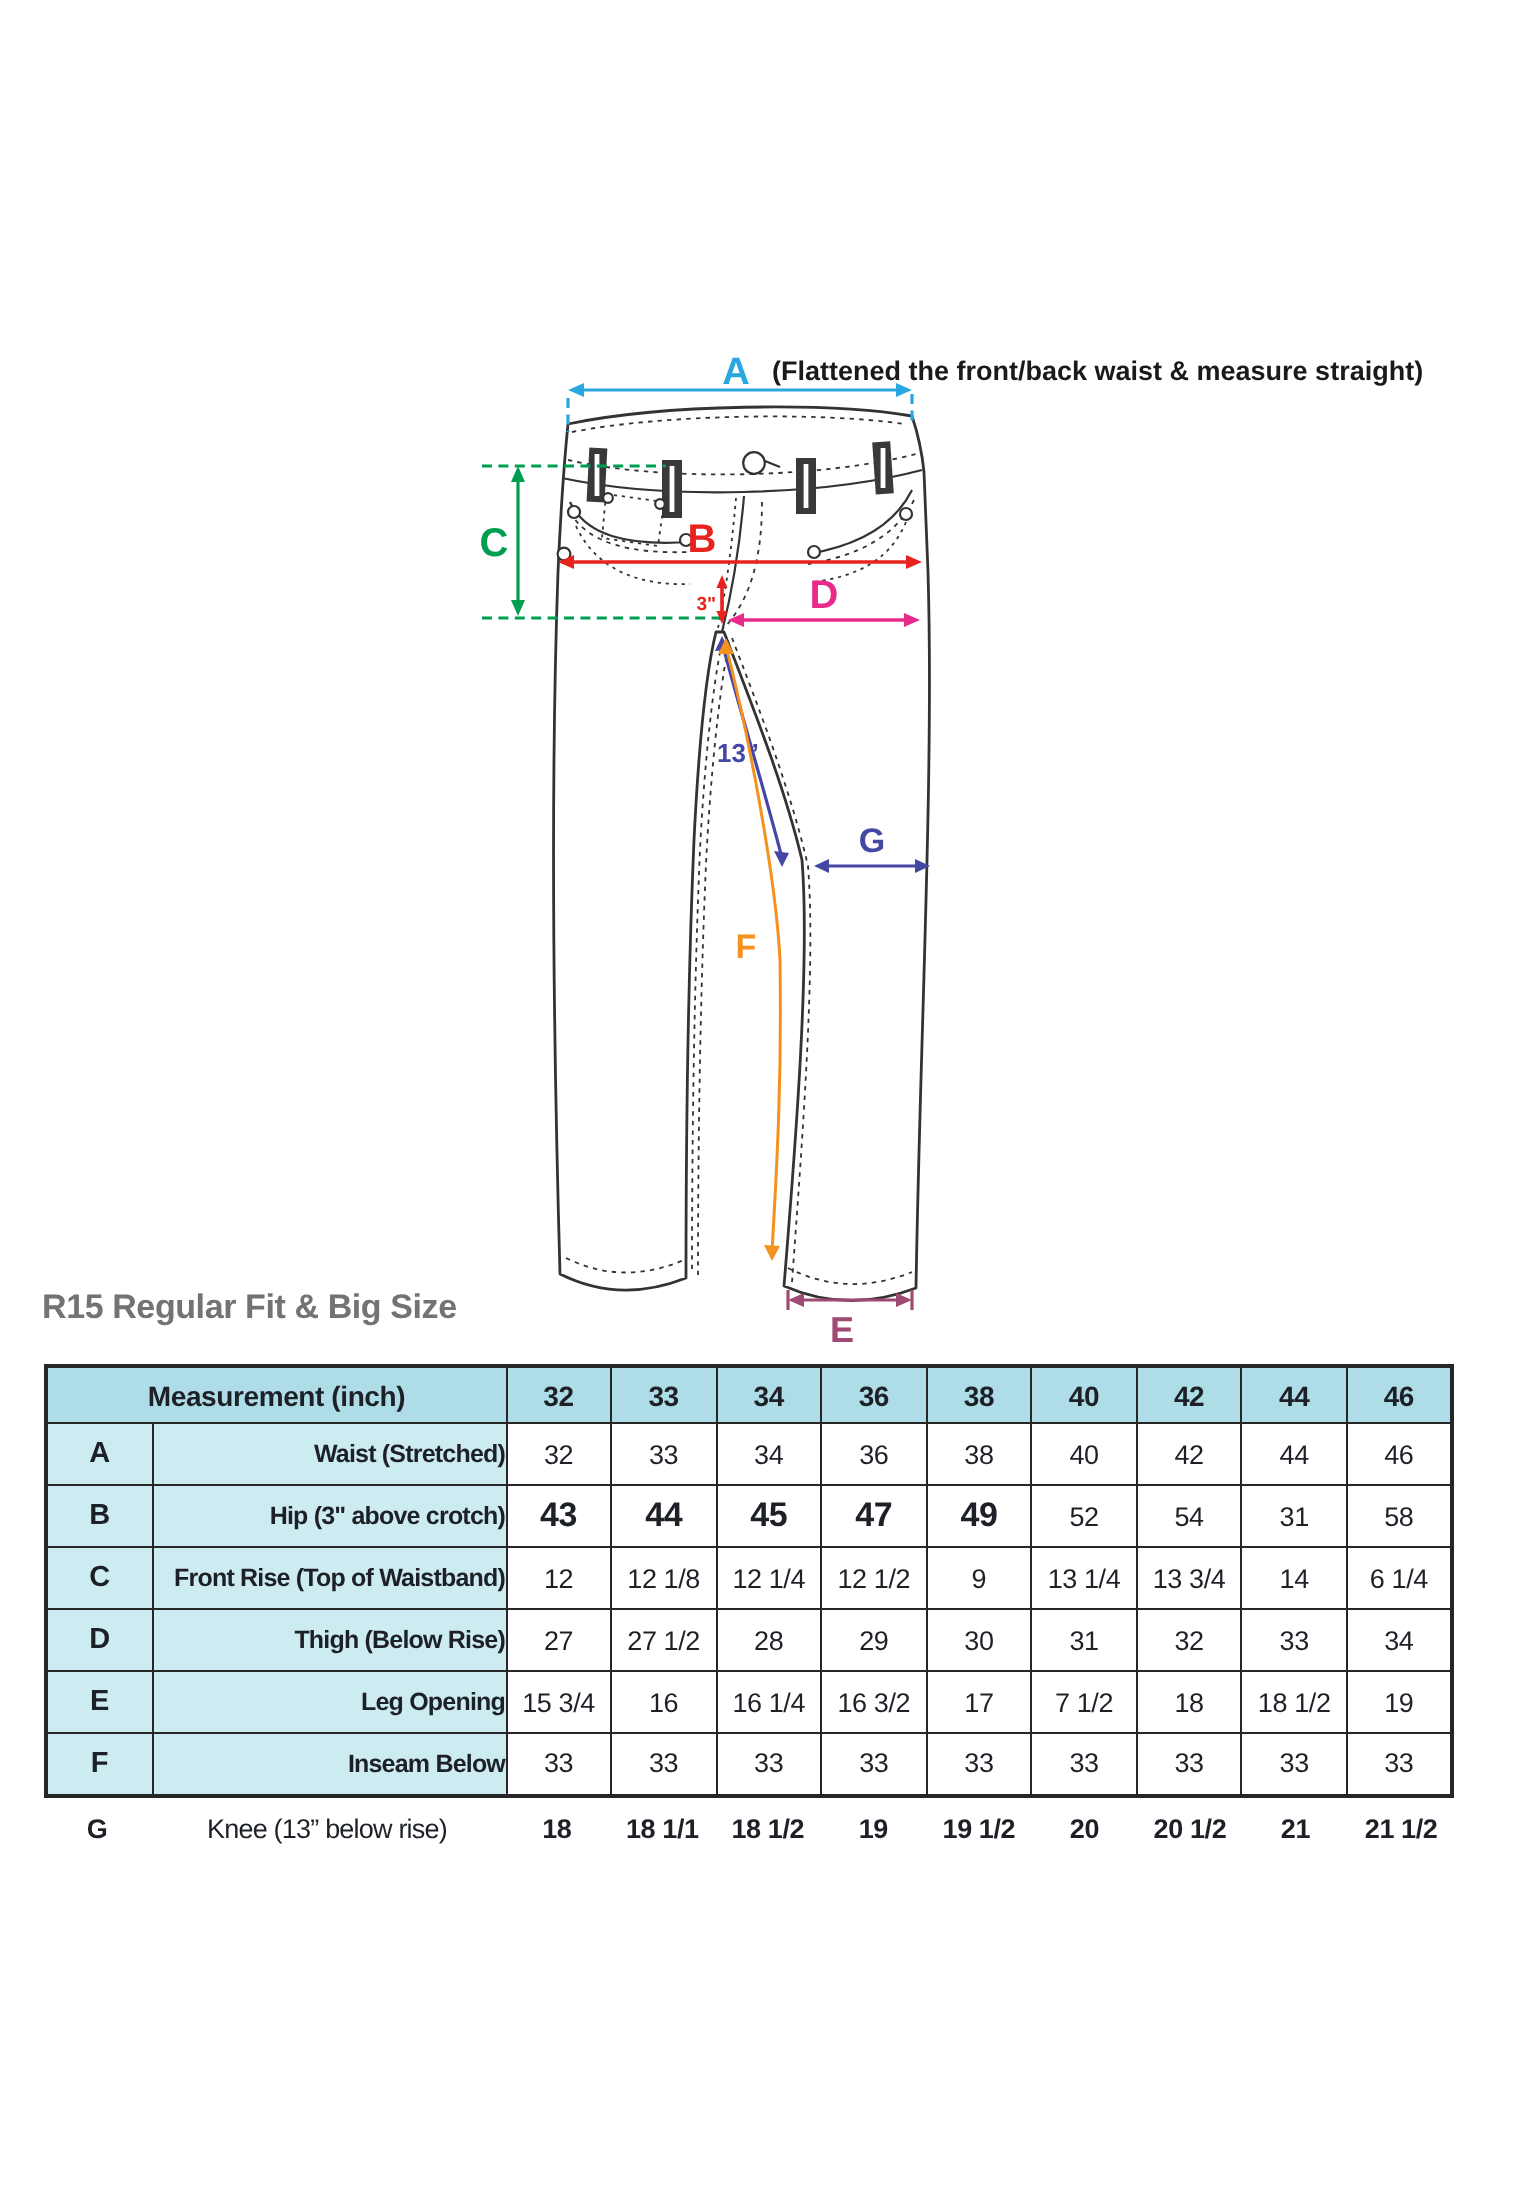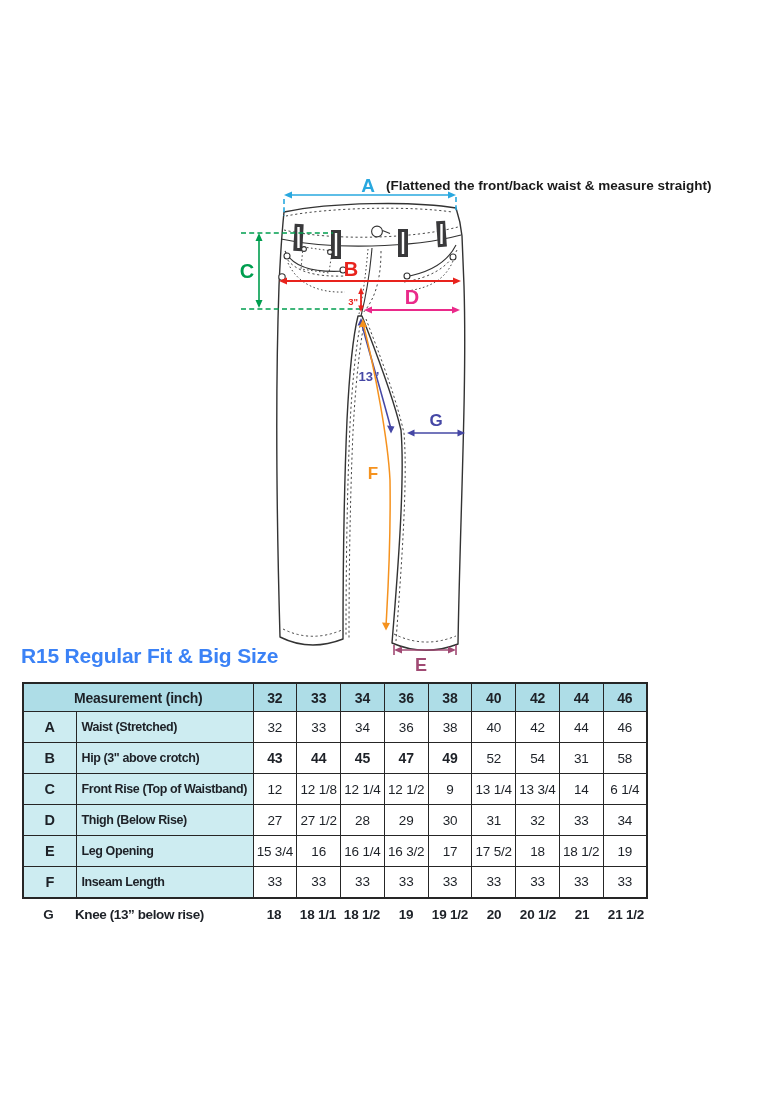--- a/index.html
+++ b/index.html
@@ -22,38 +22,38 @@
   .dimC{stroke:var(--dim-c);stroke-width:1.6;fill:none;}
   .dimD{stroke:var(--dim-d);stroke-width:1.8;fill:none;}
   .dimE{stroke:var(--dim-e);stroke-width:1.6;fill:none;}
   .dimF{stroke:var(--dim-f);stroke-width:1.5;fill:none;}
   .dimG{stroke:var(--dim-g);stroke-width:1.6;fill:none;}
   .dsh{stroke-dasharray:5 3.2;}
   .fA{fill:var(--dim-a);} .fB{fill:var(--dim-b);} .fC{fill:var(--dim-c);}
   .fD{fill:var(--dim-d);} .fE{fill:var(--dim-e);} .fF{fill:var(--dim-f);} .fG{fill:var(--dim-g);}
   .lab{font-weight:bold;}
 
-  .title{position:absolute;left:21px;top:644px;font-size:21px;font-weight:bold;color:#3b82f6;
+  .title{position:absolute;left:21px;top:644px;font-size:17px;font-weight:bold;color:#737373;
          letter-spacing:-.2px;}
 
   .tblwrap{position:absolute;left:22px;top:682px;width:719px;}
-  table{border-collapse:collapse;table-layout:fixed;width:626px;}
+  table{border-collapse:collapse;table-layout:fixed;width:705px;}
   .size-table{border:2.5px solid var(--table-border);}
   .size-table th,.size-table td{border:1.6px solid var(--table-border);}
   th,td{padding:0;vertical-align:middle;text-align:center;font-size:13.5px;
         letter-spacing:-.2px;color:#1d2127;overflow:hidden;white-space:nowrap;}
   .size-table thead th{background:var(--header-bg);height:27px;font-size:14px;font-weight:bold;}
   .size-table tbody tr{height:31px;}
   .lc{background:var(--label-bg);font-weight:bold;font-size:14.5px;}
-  .nc{background:var(--label-bg);text-align:left;padding-left:5px;font-weight:bold;
+  .nc{background:var(--label-bg);text-align:right;padding-left:5px;font-weight:bold;
       font-size:12.5px;letter-spacing:-.4px;}
-  .b{font-weight:bold;font-size:14px;}
+  .b{font-weight:bold;font-size:17px;}
   .knee-table{margin-top:1px;}
   .knee-table td{border:none;font-weight:bold;font-size:13.5px;height:29px;}
-  .knee-table .nc2{text-align:left;font-weight:bold;font-size:13.5px;letter-spacing:-.4px;}
+  .knee-table .nc2{text-align:center;font-weight:normal;font-size:13.5px;letter-spacing:-.4px;}
 </style>
 </head>
 <body>
 
 <div class="page">
 
   <svg width="762" height="690" viewBox="0 0 762 690">
 
     <g>
       <path class="cloth" d="M284,212 C332,202 414,201 456,208 C459,217 461,226 462,236 L464,286
@@ -267,28 +267,28 @@
             <td>34</td>
           </tr>
           <tr>
             <td class="lc">E</td>
             <td class="nc">Leg Opening</td>
             <td>15 3/4</td>
             <td>16</td>
             <td>16 1/4</td>
             <td>16 3/2</td>
             <td>17</td>
-            <td>17 5/2</td>
+            <td>7 1/2</td>
             <td>18</td>
             <td>18 1/2</td>
             <td>19</td>
           </tr>
           <tr>
             <td class="lc">F</td>
-            <td class="nc">Inseam Length</td>
+            <td class="nc">Inseam Below</td>
             <td>33</td>
             <td>33</td>
             <td>33</td>
             <td>33</td>
             <td>33</td>
             <td>33</td>
             <td>33</td>
             <td>33</td>
             <td>33</td>
           </tr>

